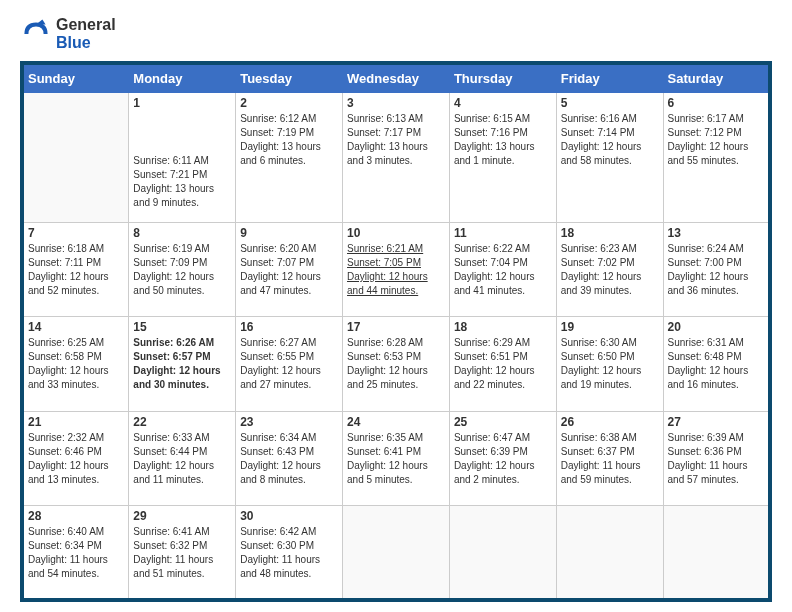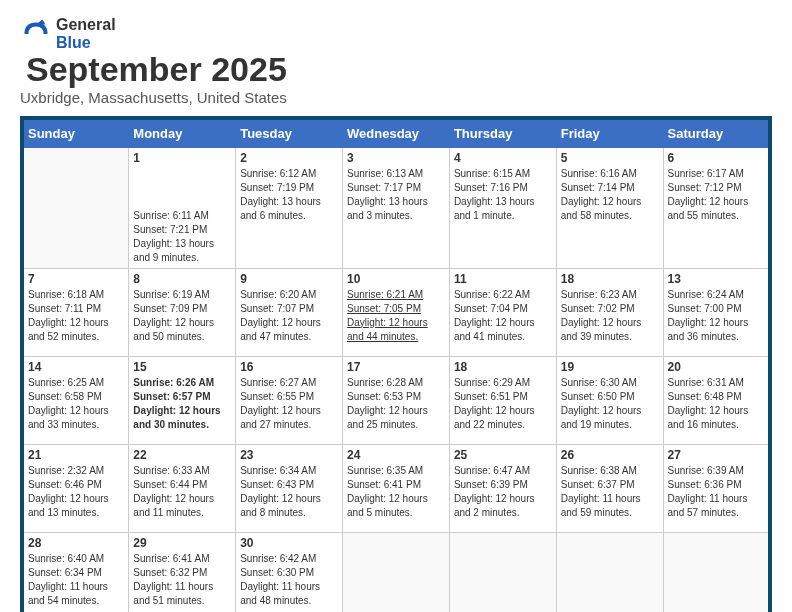--- a/index.html
+++ b/index.html
@@ -108,24 +108,20 @@
     <div class="logo">
       <svg class="logo-icon" viewBox="0 0 40 40" xmlns="http://www.w3.org/2000/svg">
         <path d="M8 20 Q8 8 20 8 Q32 8 32 20" fill="none" stroke="#1a5bb5" stroke-width="5"></path>
         <path d="M20 8 L28 2 L32 8 Z" fill="#1a5bb5"></path>
       </svg>
       <div class="logo-text">
         <span class="logo-general">General</span>
         <span class="logo-blue">Blue</span>
       </div>
     </div>
-    <div class="title-block">
-      <div class="month-title">September 2025</div>
-      <div class="location-title">Uxbridge, Massachusetts, United States</div>
-    </div>
   </div>
 
   <table class="calendar">
     <thead>
       <tr>
       <th>Sunday</th>
           <th>Monday</th>
           <th>Tuesday</th>
           <th>Wednesday</th>
           <th>Thursday</th>

